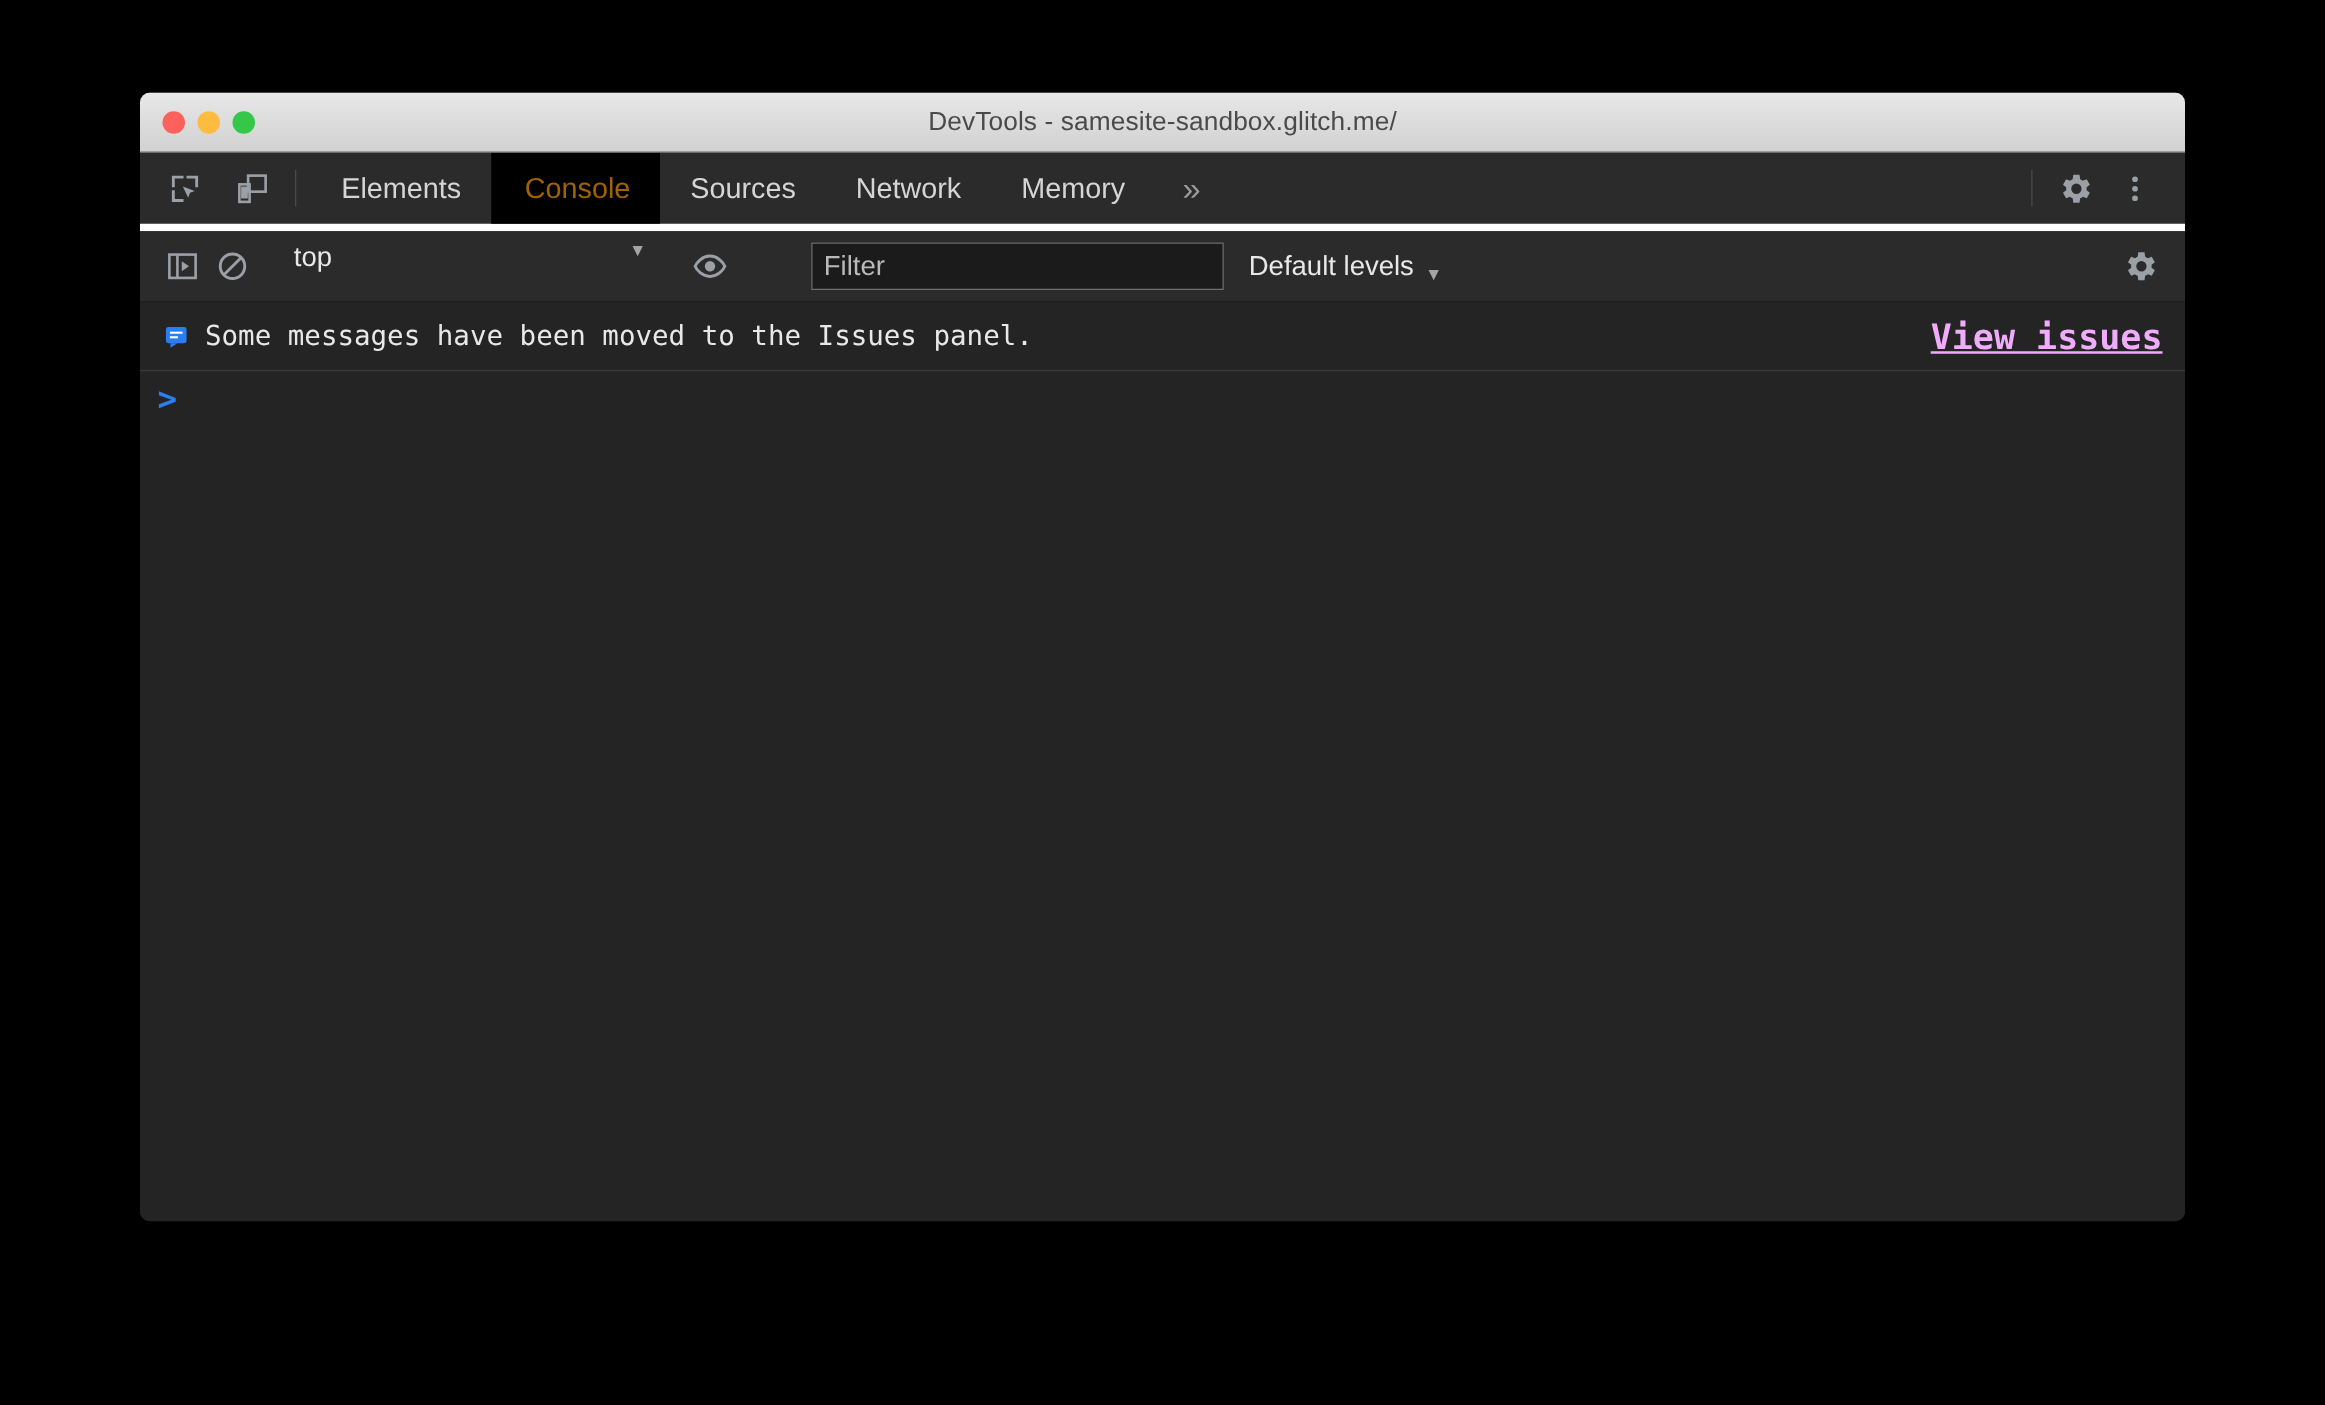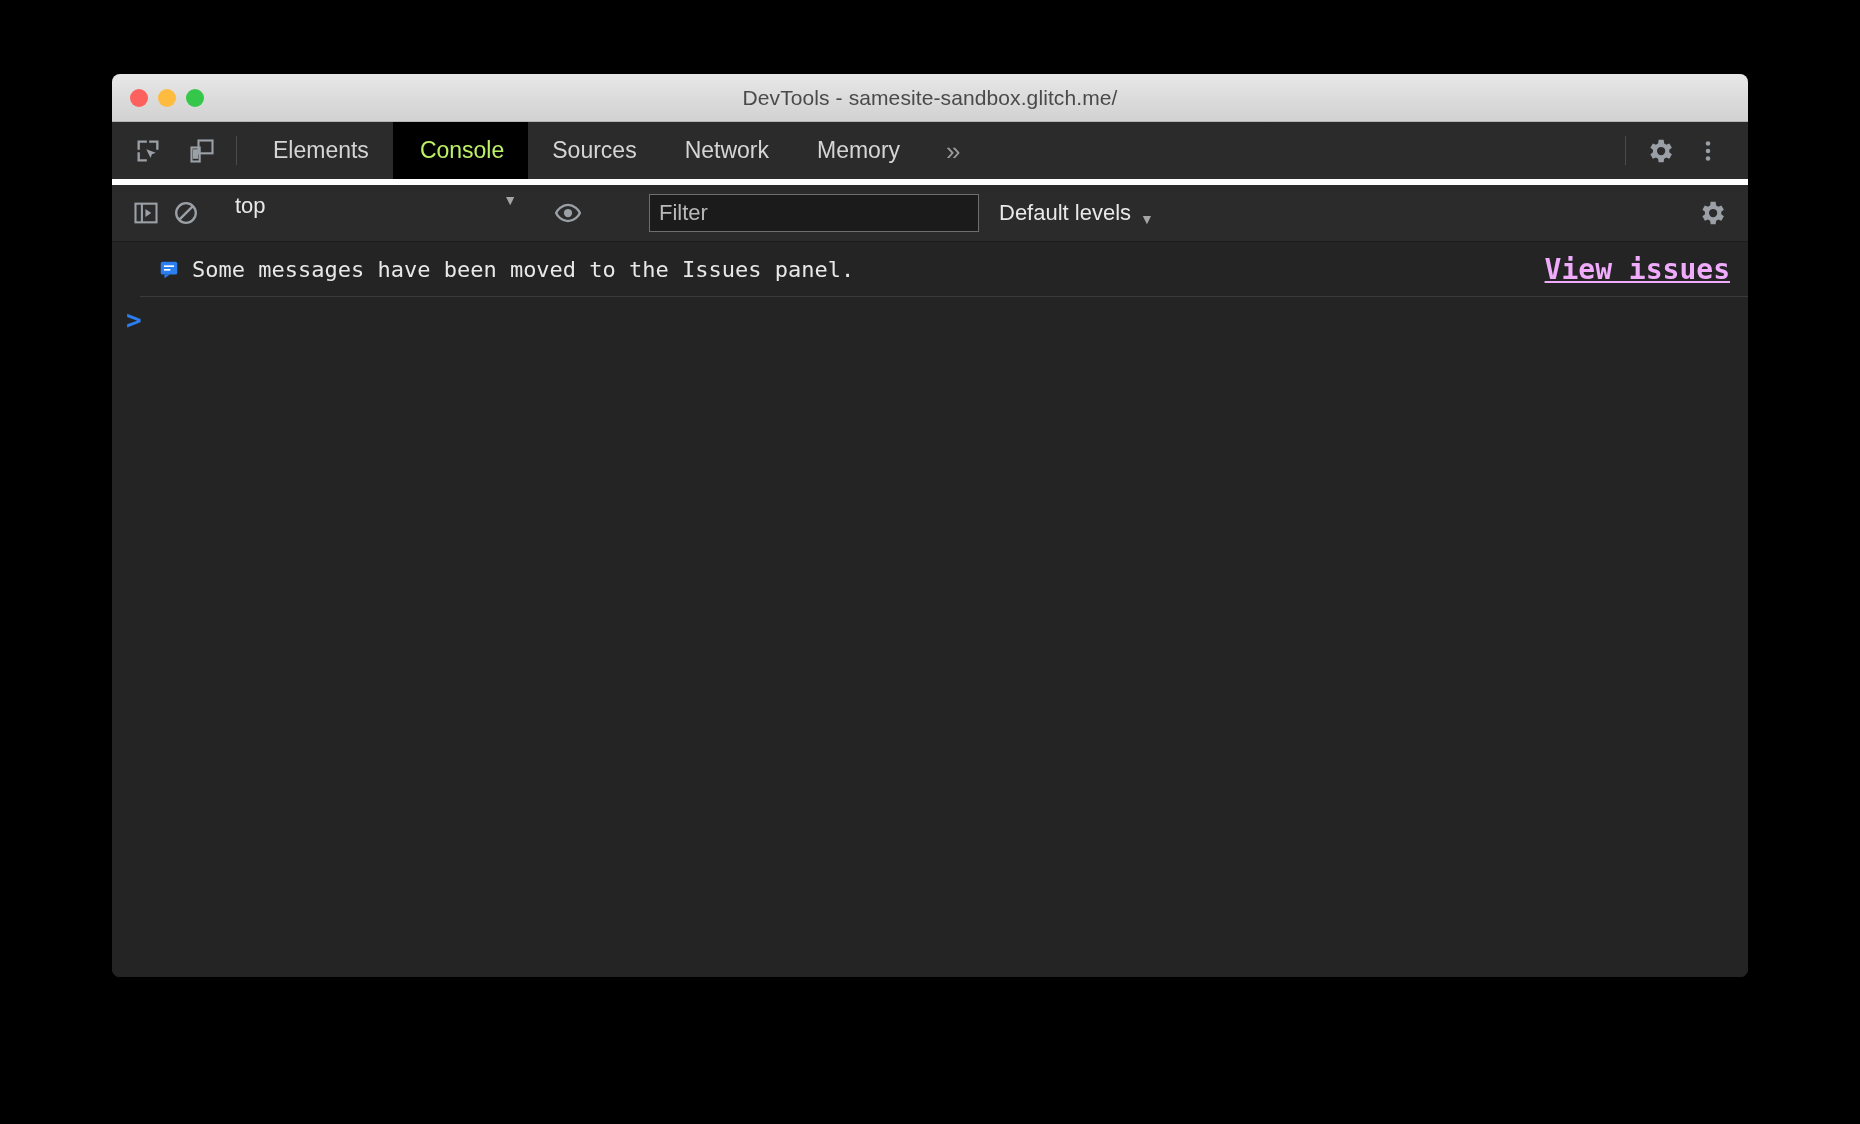--- a/index.html
+++ b/index.html
@@ -113,21 +113,21 @@
   .tab {
     display: flex;
     align-items: center;
     padding: 0 24px;
     font-size: 23px;
     color: #d5d5d5;
     white-space: nowrap;
   }
   .tab.active {
     background: #000000;
-    color: #bef264;
+    color: #a16207;
     padding-left: 27px;
   }
   .tab-more {
     display: flex;
     align-items: center;
     padding: 0 22px;
     color: #9a9a9a;
     font-size: 26px;
     line-height: 1;
   }
@@ -206,21 +206,20 @@
     overflow: hidden;
   }
   .msg-row {
     display: flex;
     align-items: center;
     height: 54px;
     flex: 0 0 54px;
     background: #242424;
     border-bottom: 1px solid #3b3b3b;
     padding: 0 18px 0 16px;
-    margin-left: 28px;
   }
   .msg-icon {
     width: 26px;
     display: flex;
     align-items: center;
     justify-content: center;
     margin-right: 10px;
   }
   .msg-text {
     color: #e8e8e8;

